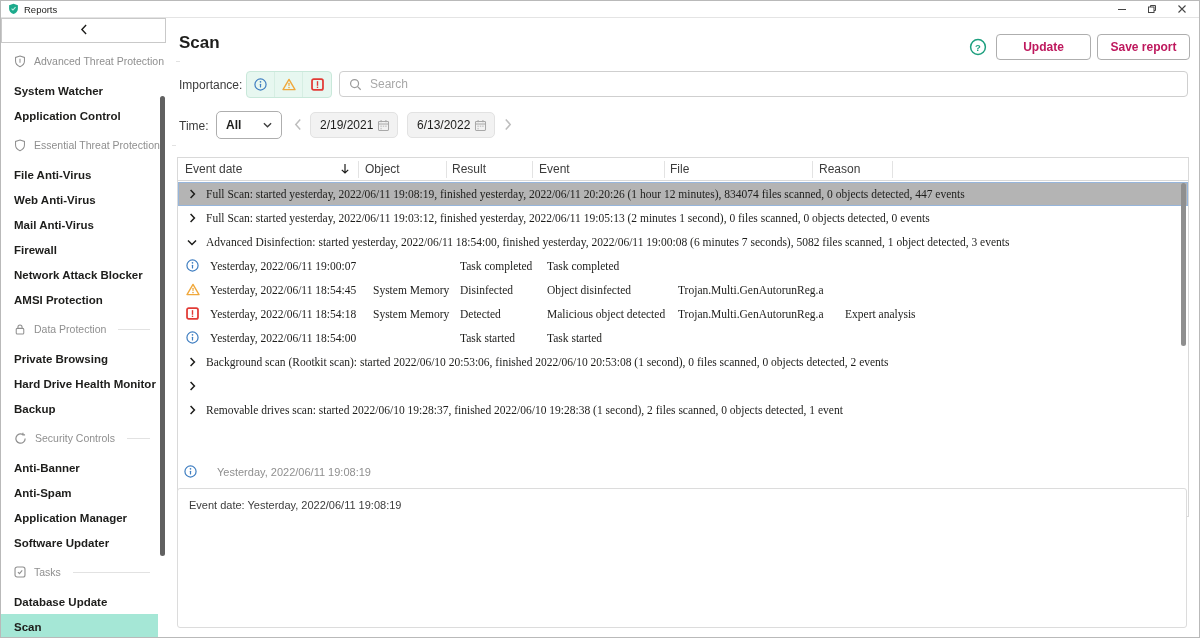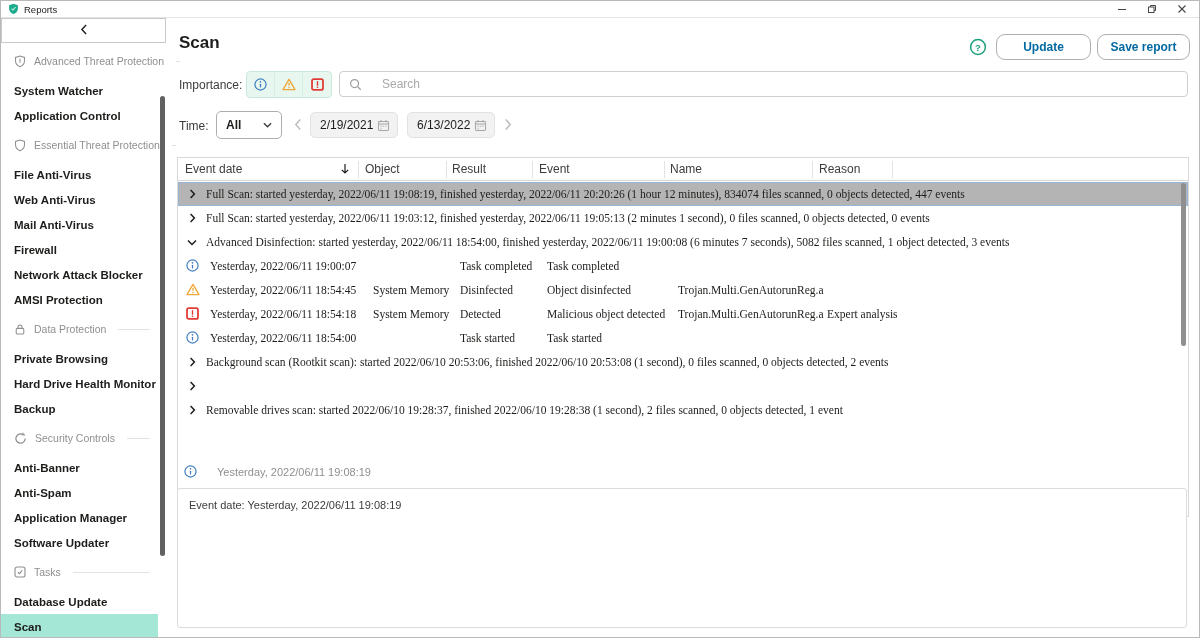--- a/index.html
+++ b/index.html
@@ -21,33 +21,33 @@
   .nav { position:absolute; left:0; top:26px; width:157px; bottom:0; }
   .nav-section { height:34px; display:flex; align-items:center; gap:8px; padding:0 8px 0 13px; color:#8f8f8f; font-size:10.5px; white-space:nowrap; }
   .nav-section .sec-ic { display:flex; color:#8f8f8f; flex:none; }
   .nav-section .line { flex:1; height:1px; background:#e2e2e2; margin-left:4px; min-width:4px; }
   .nav-item { height:25px; display:flex; align-items:center; padding-left:13px; font-size:11.5px; font-weight:700; color:#1d1d1b; white-space:nowrap; }
   .nav-item.selected { background:#a5e7d6; }
   .side-scrollbar { position:absolute; left:159px; top:78px; width:5px; height:460px; background:#616161; border-radius:3px; }
   
   .page-title { position:absolute; left:178px; top:32px; font-size:17px; font-weight:700; }
   .help { position:absolute; left:968px; top:37px; display:flex; }
-  .btn { position:absolute; height:26px; background:#fff; border:1px solid #aeaeae; border-radius:9px; font-size:12px; font-weight:700; color:#0369a1; display:flex; align-items:center; justify-content:center; font-family:inherit; cursor:default; }
+  .btn { position:absolute; height:26px; background:#fff; border:1px solid #aeaeae; border-radius:4px; font-size:12px; font-weight:700; color:#be185d; display:flex; align-items:center; justify-content:center; font-family:inherit; cursor:default; }
   .btn-update { left:995px; top:33px; width:95px; }
   .btn-save { left:1096px; top:33px; width:93px; }
   
   .lbl { position:absolute; font-size:12px; color:#3c3c3c; }
   .importance-lbl { left:178px; top:77px; }
   .imp-group { position:absolute; left:245px; top:70px; height:27px; display:flex; background:#e7f7f0; border:1px solid #c9e8da; border-radius:4px; overflow:hidden; }
   .imp-btn { width:28px; display:flex; align-items:center; justify-content:center; border-right:1px solid #d6eee3; cursor:default; }
   .imp-btn:last-child { border-right:none; }
   .ic-info { color:#3f7ec1; display:flex; }
   .ic-warning { color:#f0a83c; display:flex; }
   .ic-critical { color:#e23b36; display:flex; }
-  .search-box { position:absolute; left:338px; top:70px; width:849px; height:26px; border:1px solid #cfcfcf; border-radius:4px; background:#fff; display:flex; align-items:center; gap:20px; padding:0 9px; }
+  .search-box { position:absolute; left:338px; top:70px; width:849px; height:26px; border:1px solid #cfcfcf; border-radius:4px; background:#fff; display:flex; align-items:center; gap:8px; padding:0 9px; }
   .search-box input { flex:1; border:none; outline:none; font-size:12px; font-family:inherit; color:#333; background:transparent; }
   .search-box input::placeholder { color:#a8a8a8; }
   .time-lbl { left:178px; top:118px; }
   .time-dd { position:absolute; left:215px; top:110px; width:66px; height:28px; border:1px solid #aeaeae; border-radius:5px; background:#fff; display:flex; align-items:center; justify-content:space-between; padding:0 9px; font-size:12px; font-weight:700; cursor:default; }
   .nav-arrow { position:absolute; top:117px; color:#bdbdbd; display:flex; cursor:default; }
   .arrow-left { left:293px; }
   .arrow-right { left:503px; }
   .date-field { position:absolute; top:111px; width:88px; height:26px; background:#f2f2f2; border:1px solid #e2e2e2; border-radius:5px; display:flex; align-items:center; justify-content:space-between; padding:0 7px 0 9px; font-size:12px; color:#1d1d1b; cursor:default;text-align:center; }
   .date-from { left:309px; }
   .date-to { left:406px; }
@@ -58,21 +58,21 @@
   .col-sep { position:absolute; top:3px; height:17px; width:1px; background:#e3e3e3; }
   .sort-ic { position:absolute; left:162px; top:5px; display:flex; }
   .rows { position:absolute; left:0; top:24px; right:0; bottom:0; overflow:hidden; }
   .row { position:relative; height:24px; font-size:11.5px; color:#1d1d1b; white-space:nowrap;font-family:Liberation Serif, serif; }
   .group-row { display:flex; align-items:center; gap:9px; padding-left:9px; }
   .group-row .chev { display:flex; color:#1d1d1b; width:10px; justify-content:center; flex:none; }
   .group-row.selected { background:#b4b4b4; box-shadow:inset 0 0 0 1px #96b5db; }
   .event-row .sev { position:absolute; left:8px; top:5px; }
   .event-row span.cell { position:absolute; top:0; line-height:24px;margin-left:8px; }
   .c-date { left:24px; } .c-object { left:187px; } .c-result { left:274px; }
-  .c-event { left:361px; } .c-name { left:492px; } .c-reason { left:641px; }
+  .c-event { left:361px; } .c-name { left:492px; } .c-reason { left:659px; }
   .tbl-scrollbar { position:absolute; right:2px; top:25px; width:5px; height:163px; background:#8f8f8f; border-radius:3px; }
   
   .detail-meta { position:absolute; left:183px; top:464px; display:flex; align-items:center; gap:20px; font-size:11px; color:#8f8f8f; }
   .detail-box { position:absolute; left:176px; top:487px; width:1010px; height:140px; border:1px solid #dcdcdc; border-radius:3px; background:#fff; padding:10px 11px; font-size:11px; color:#3c3c3c; }
 </style>
 </head>
 <body>
 
 <div class="titlebar">
   <span class="app-ic"><svg width="11" height="12" viewBox="0 0 12 13">
@@ -274,21 +274,21 @@
       <path d="M1.6 1.5 L6.4 7 L1.6 12.5" fill="none" stroke="currentColor" stroke-width="1.6"></path>
     </svg>
   </span>
 
 <div class="table">
   <div class="thead" id="table-head">
       <span class="th" style="left: 7px;">Event date</span>
       <span class="th" style="left: 187px;">Object</span>
       <span class="th" style="left: 274px;">Result</span>
       <span class="th" style="left: 361px;">Event</span>
-      <span class="th" style="left: 492px;">Name</span>
+      <span class="th" style="left: 492px;">File</span>
       <span class="th" style="left: 641px;">Reason</span>
       <span class="sort-ic">
         <svg width="10" height="12" viewBox="0 0 10 12">
           <path d="M5 1 V9.4 M1.8 6.8 L5 10 L8.2 6.8" stroke="#1d1d1b" stroke-width="1.2" fill="none"></path>
         </svg>
       </span>
       <span class="col-sep" style="left: 180px;"></span>
       <span class="col-sep" style="left: 268px;"></span>
       <span class="col-sep" style="left: 354px;"></span>
       <span class="col-sep" style="left: 486px;"></span>

